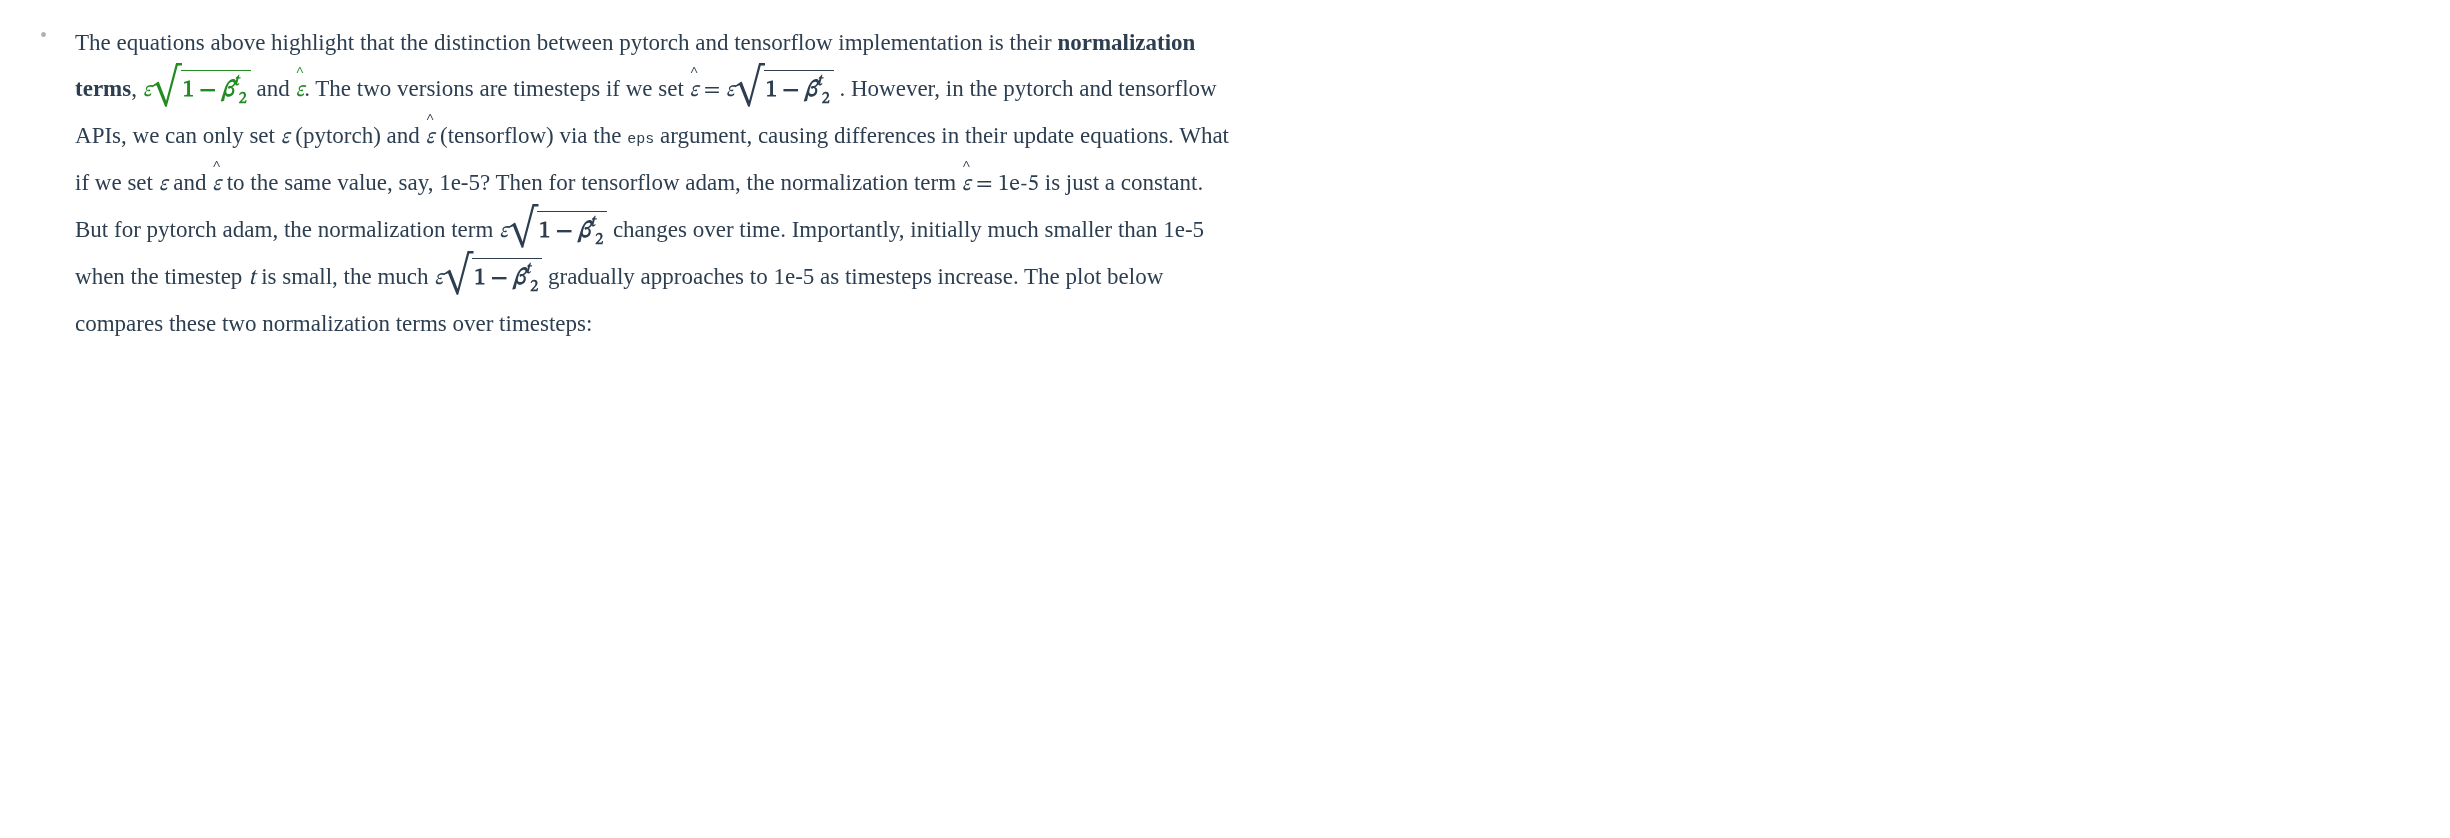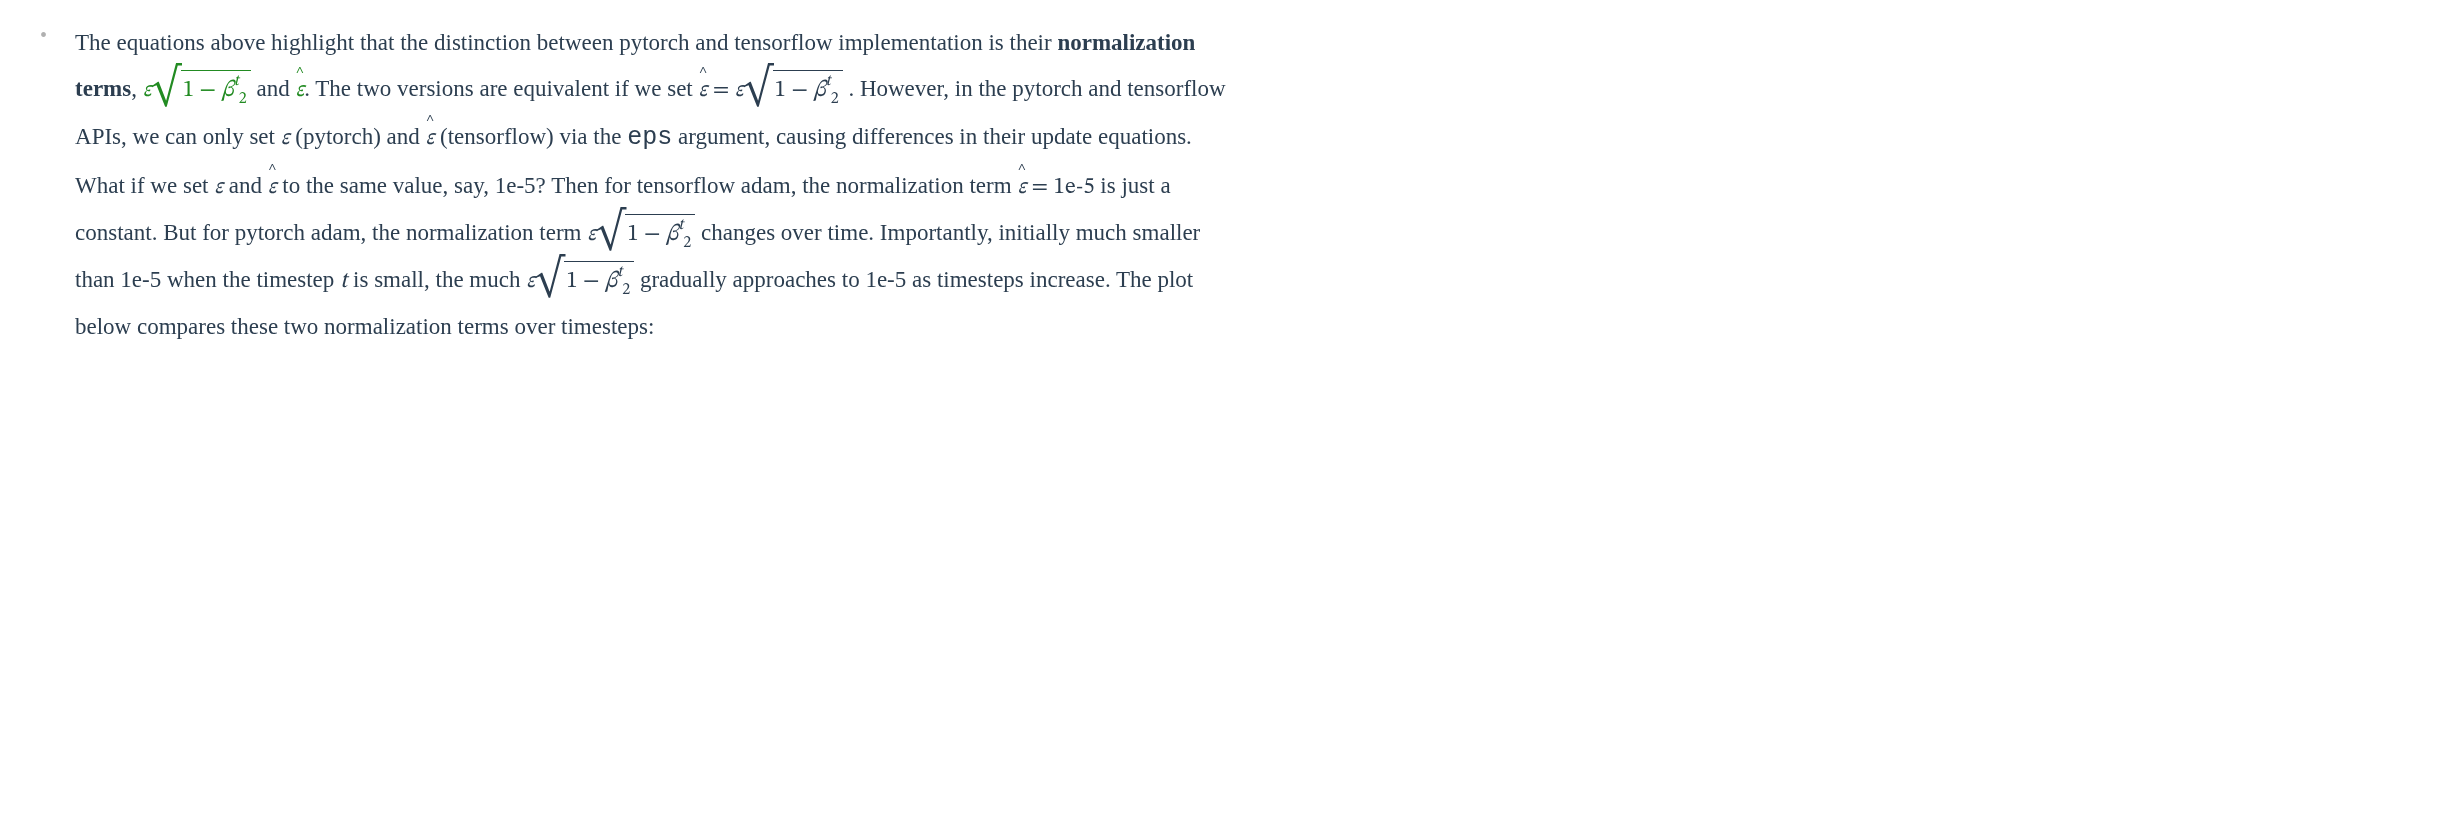--- a/index.html
+++ b/index.html
@@ -36,21 +36,21 @@
     }
     .math {
       font-family: 'Cambria Math', 'STIX Two Math', Georgia, serif;
       white-space: nowrap;
     }
     .math-green {
       color: #228B22;
     }
     .mono {
       font-family: 'Courier New', Consolas, monospace;
-      font-size: 25px;
+      font-size: 15px;
     }
     .eps {
       font-style: italic;
     }
     .sqrt-wrap {
       display: inline-flex;
       align-items: flex-start;
       vertical-align: middle;
       height: 1.6em;
       position: relative;
@@ -58,20 +58,21 @@
     }
     .sqrt-sym {
       font-size: 1.6em;
       line-height: 1;
     }
     .sqrt-content {
       border-top: 1.5px solid currentColor;
       padding: 4px 4px 0 2px;
       display: inline-block;
       line-height: 1;
+      font-weight: bold;
     }
     .beta-sub {
       font-size: 0.7em;
       vertical-align: sub;
       position: relative;
       top: 2px;
     }
     .beta-sup {
       font-size: 0.7em;
       vertical-align: super;
@@ -97,21 +98,21 @@
   </style>
 </head>
 <body>
 
 <div class="bullet-container">
   <div class="bullet-marker">•</div>
   <div class="content">
     <span>The equations above highlight that the distinction between pytorch and tensorflow implementation is their </span><strong>normalization terms</strong><span>, </span><span class="math math-green"><span class="eps">ε</span><span class="sqrt-wrap">
           <span class="sqrt-sym">√</span>
           <span class="sqrt-content"><span>1 − </span><span class="italic-var">β</span><span class="beta-sup">t</span><span class="beta-sub">2</span></span>
-        </span></span><span> and </span><span class="math math-green"><span class="hat-wrap eps"><span class="hat">^</span><span>ε</span></span></span><span>. The two versions are equivalent if we set </span><span class="math"><span class="hat-wrap eps"><span class="hat">^</span><span>ε</span></span><span> = </span></span>
+        </span></span><span> and </span><span class="math math-green"><span class="hat-wrap eps"><span class="hat">^</span><span>ε</span></span></span><span>. The two versions are timesteps if we set </span><span class="math"><span class="hat-wrap eps"><span class="hat">^</span><span>ε</span></span><span> = </span></span>
     <span class="math"><span class="eps">ε</span><span class="sqrt-wrap">
           <span class="sqrt-sym">√</span>
           <span class="sqrt-content"><span>1 − </span><span class="italic-var">β</span><span class="beta-sup">t</span><span class="beta-sub">2</span></span>
         </span></span><span> . However, in the pytorch and tensorflow APIs, we can only set </span><span class="math eps">ε</span><span> (pytorch) and </span><span class="math"><span class="hat-wrap eps"><span class="hat">^</span><span>ε</span></span></span><span> (tensorflow) via the </span><span class="mono">eps</span><span> argument, causing differences in their update equations. What if we set </span><span class="math eps">ε</span><span> and </span><span class="math"><span class="hat-wrap eps"><span class="hat">^</span><span>ε</span></span></span><span> to the same value, say, 1e-5? Then for tensorflow adam, the normalization term </span><span class="math"><span class="hat-wrap eps"><span class="hat">^</span><span>ε</span></span><span> = </span><span>1e-5</span></span><span> is just a constant. But for pytorch adam, the normalization term </span><span class="math"><span class="eps">ε</span><span class="sqrt-wrap">
           <span class="sqrt-sym">√</span>
           <span class="sqrt-content"><span>1 − </span><span class="italic-var">β</span><span class="beta-sup">t</span><span class="beta-sub">2</span></span>
         </span></span><span> changes over time. Importantly, initially much smaller than 1e-5 when the timestep </span><span class="math italic-var">t</span><span> is small, the much </span><span class="math"><span class="eps">ε</span><span class="sqrt-wrap">
           <span class="sqrt-sym">√</span>
           <span class="sqrt-content"><span>1 − </span><span class="italic-var">β</span><span class="beta-sup">t</span><span class="beta-sub">2</span></span>
         </span></span><span> gradually approaches to 1e-5 as timesteps increase. The plot below compares these two normalization terms over timesteps:</span>

